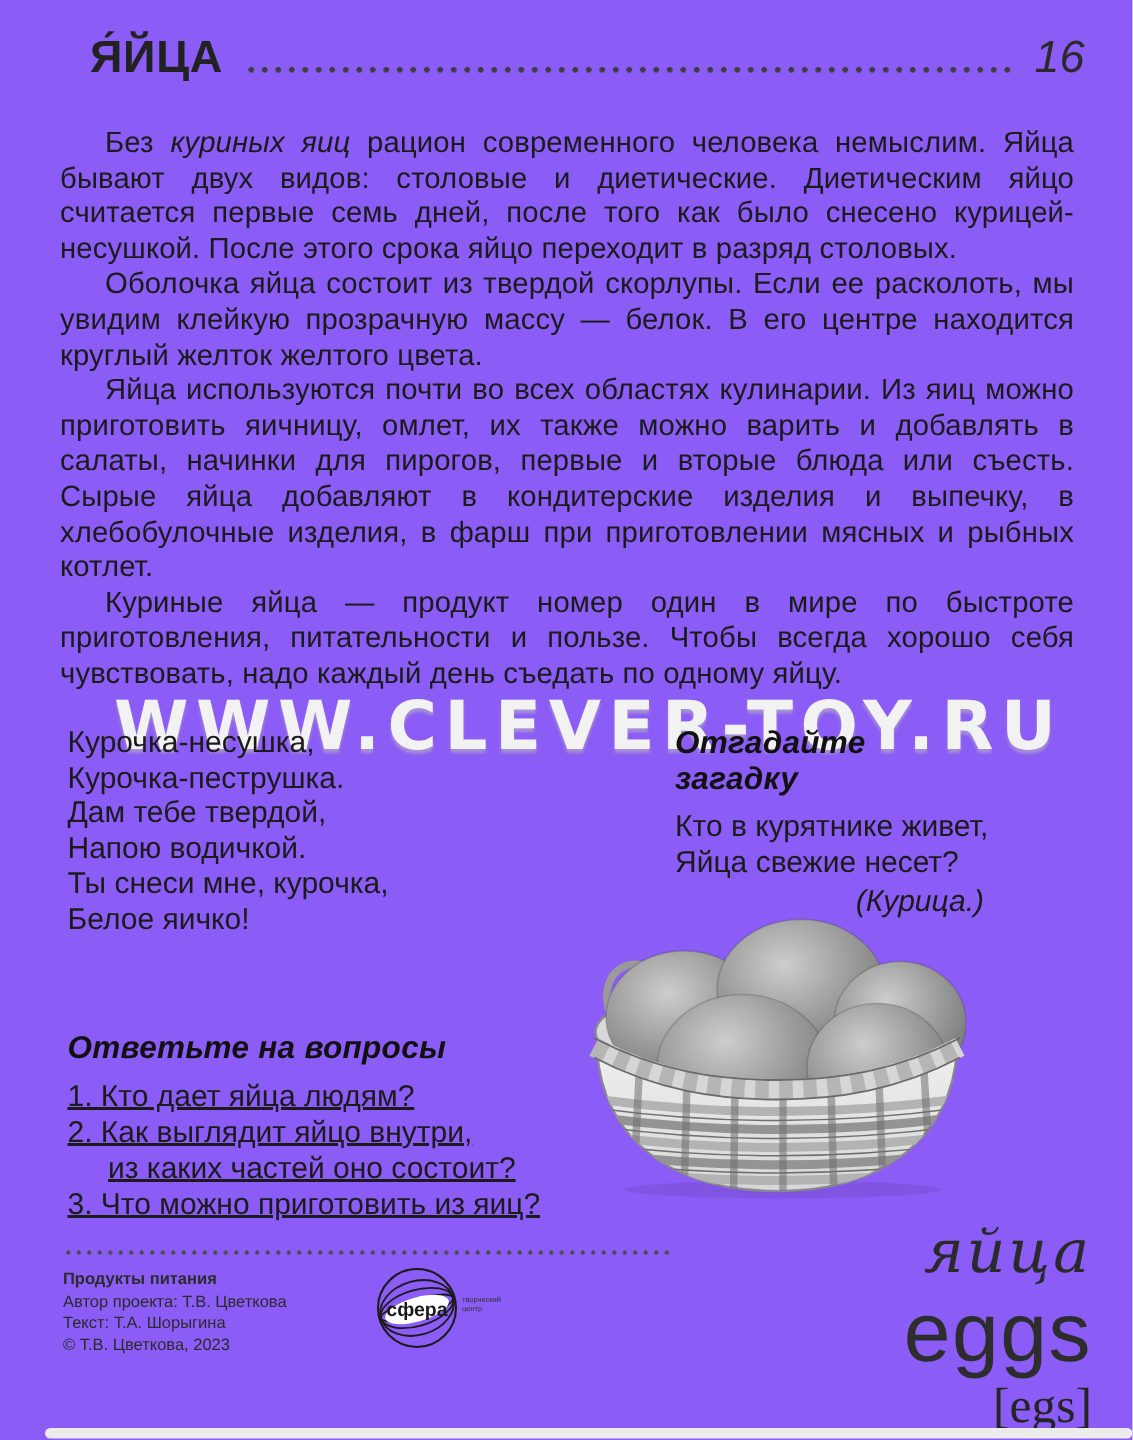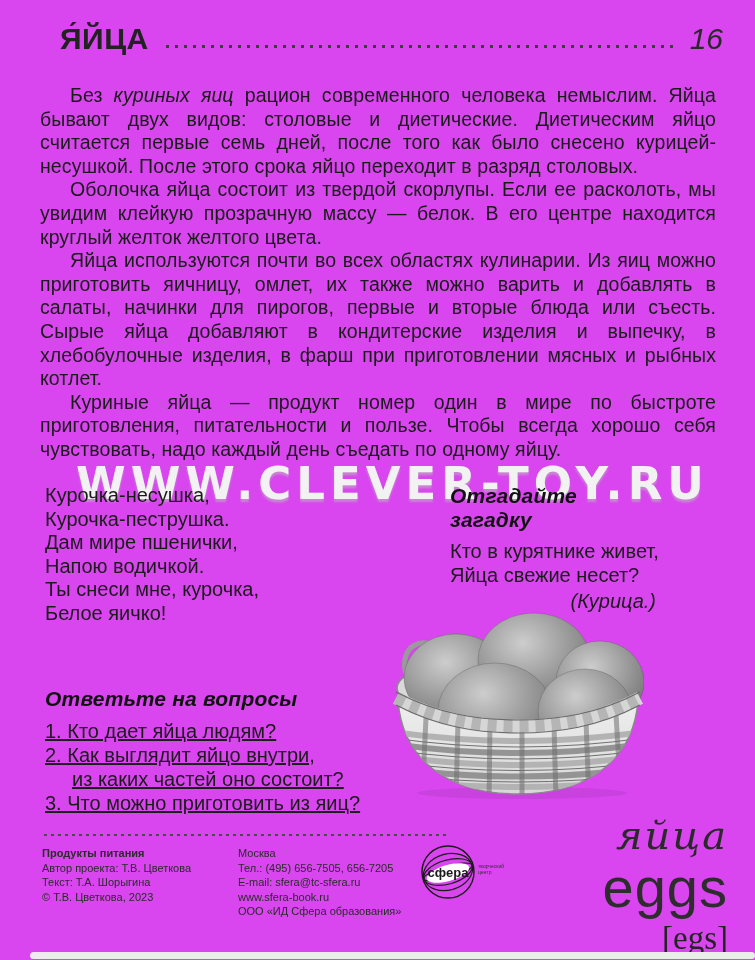--- a/index.html
+++ b/index.html
@@ -1,16 +1,16 @@
 <!DOCTYPE html>
 <html lang="ru"><head>
 <meta charset="utf-8">
 <style>
   html,body{margin:0;padding:0;background:#ffffff;}
-  .page{position:relative;width:755px;height:960px;background:#d946ef;overflow:hidden;
+  .page{position:relative;width:755px;height:960px;background:#8b5cf6;overflow:hidden;
         font-family:"Liberation Sans",sans-serif;color:#1b1b1b;}
 
   
   .hdr{position:absolute;left:60px;top:24px;right:32px;display:flex;align-items:flex-end;}
   .hdr h1{margin:0;font-size:30px;font-weight:700;line-height:1;letter-spacing:.5px;color:#222;}
   .hdr .dots{flex:1;height:5px;margin:0 14px 5px 14px;
     background-image:radial-gradient(circle,#3c3c3c 1.7px,transparent 2px);
     background-size:9px 5px;background-repeat:repeat-x;background-position:left center;}
   .hdr .pnum{font-size:30px;font-style:italic;line-height:1;color:#2a2a2a;}
 
@@ -80,21 +80,21 @@
     <p><span>Без </span><span class="it">куриных яиц</span><span> рацион современного человека немыслим. Яйца бывают двух видов: столовые и диетические. Диетическим яйцо считается первые семь дней, после того как было снесено курицей-несушкой. После этого срока яйцо переходит в разряд столовых.</span></p>
     <p>Оболочка яйца состоит из твердой скорлупы. Если ее расколоть, мы увидим клейкую прозрачную массу — белок. В его центре находится круглый желток желтого цвета.</p>
     <p>Яйца используются почти во всех областях кулинарии. Из яиц можно приготовить яичницу, омлет, их также можно варить и добавлять в салаты, начинки для пирогов, первые и вторые блюда или съесть. Сырые яйца добавляют в кондитерские изделия и выпечку, в хлебобулочные изделия, в фарш при приготовлении мясных и рыбных котлет.</p>
     <p>Куриные яйца — продукт номер один в мире по быстроте приготовления, питательности и пользе. Чтобы всегда хорошо себя чувствовать, надо каждый день съедать по одному яйцу.</p>
   </div>
 
   <div class="cols">
     <div class="col-poem">
       <div class="line">Курочка-несушка,</div>
       <div class="line">Курочка-пеструшка.</div>
-      <div class="line">Дам мире пшенички,</div>
+      <div class="line">Дам тебе твердой,</div>
       <div class="line">Напою водичкой.</div>
       <div class="line">Ты снеси мне, курочка,</div>
       <div class="line">Белое яичко!</div>
     </div>
     <div class="col-riddle">
       <h2 class="sec">Отгадайте загадку</h2>
       <div class="line">Кто в курятнике живет,</div>
       <div class="line">Яйца свежие несет?</div>
       <div class="answer">(Курица.)</div>
     </div>
@@ -168,27 +168,20 @@
 
   <div class="foot">
     <div class="f-dots"></div>
     <div class="f-row">
       <div class="f-col1">
         <div class="f-title">Продукты питания</div>
         <div>Автор проекта: Т.В. Цветкова</div>
         <div>Текст: Т.А. Шорыгина</div>
         <div>© Т.В. Цветкова, 2023</div>
       </div>
-      <div class="f-col2">
-        <div>Москва</div>
-        <div>Тел.: (495) 656-7505, 656-7205</div>
-        <div>E-mail: sfera@tc-sfera.ru</div>
-        <div>www.sfera-book.ru</div>
-        <div>ООО «ИД Сфера образования»</div>
-      </div>
       <div class="f-logo">
         <svg width="84" height="58" viewBox="0 0 84 58" xmlns="http://www.w3.org/2000/svg">
           <circle cx="28" cy="28" r="26" fill="none" stroke="#1a1a1a" stroke-width="1.4"></circle>
           <ellipse cx="28" cy="28" rx="25" ry="18" fill="none" stroke="#1a1a1a" stroke-width="1.2" transform="rotate(-16 28 28)"></ellipse>
           <ellipse cx="28" cy="28" rx="25" ry="12" fill="none" stroke="#1a1a1a" stroke-width="1.2" transform="rotate(-16 28 28)"></ellipse>
           <ellipse cx="28" cy="28" rx="25" ry="6" fill="none" stroke="#1a1a1a" stroke-width="1.2" transform="rotate(-16 28 28)"></ellipse>
           <ellipse cx="28" cy="29" rx="22" ry="8" fill="#ffffff" transform="rotate(-16 28 29)"></ellipse>
           <text x="28" y="33" text-anchor="middle" font-family="Liberation Sans, sans-serif" font-size="13" font-weight="700" fill="#1a1a1a">сфера</text>
           <text x="58" y="24" font-family="Liberation Sans, sans-serif" font-size="5" fill="#333">творческий</text>
           <text x="58" y="30" font-family="Liberation Sans, sans-serif" font-size="5" fill="#333">центр</text>

